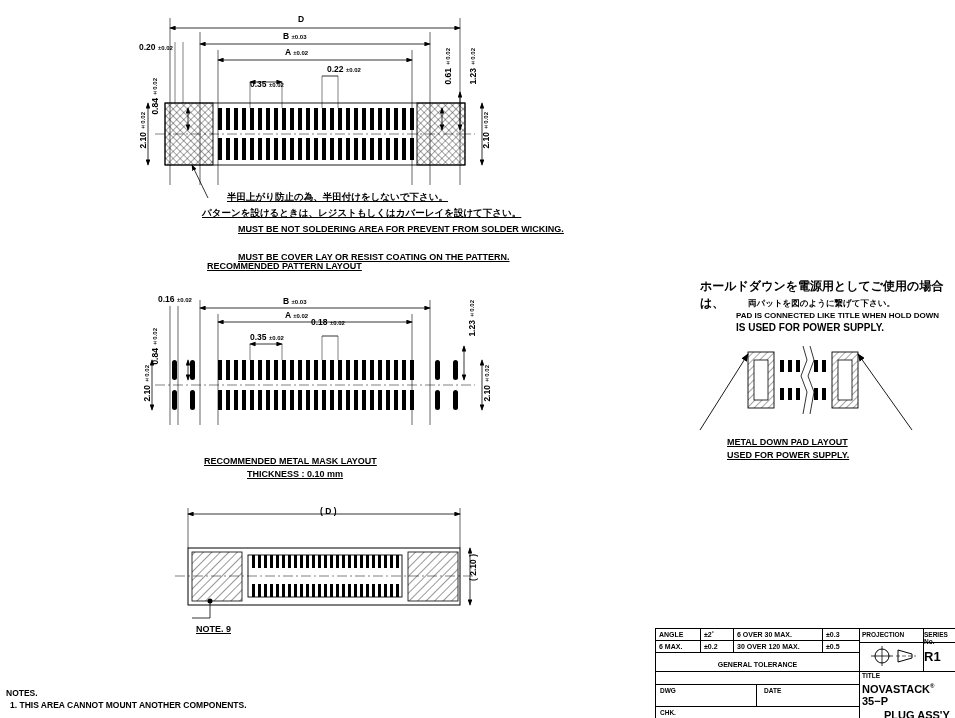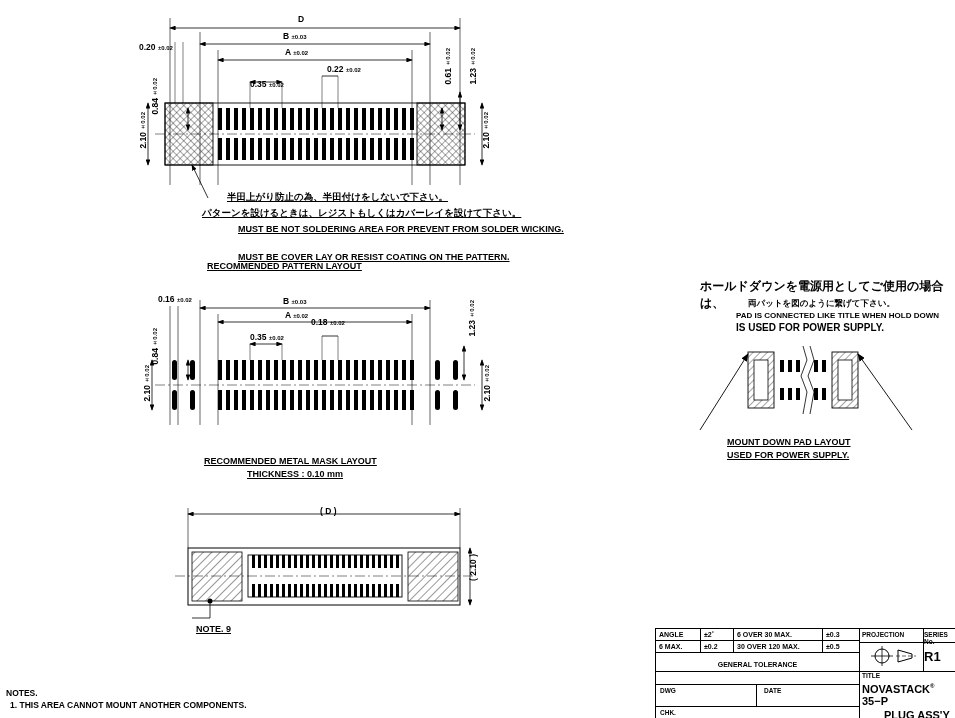--- a/index.html
+++ b/index.html
@@ -404,21 +404,21 @@
       <rect x="106" y="58" width="4" height="12"></rect>
       <rect x="124" y="58" width="4" height="12"></rect>
         <rect x="132" y="58" width="4" height="12"></rect>
     </g>
 
     <path d="M113,16 L117,30 L111,46 L117,62 L113,84" fill="none" stroke="#000" stroke-width="0.8"></path>
     <path d="M120,16 L124,30 L118,46 L124,62 L120,84" fill="none" stroke="#000" stroke-width="0.8"></path>
   </svg>
 </div>
 
-<div class="abs caption" style="left:727px;top:437px;">MOUNT DOWN PAD LAYOUT</div>
+<div class="abs caption" style="left:727px;top:437px;">METAL DOWN PAD LAYOUT</div>
 <div class="abs caption" style="left:727px;top:450px;">USED FOR POWER SUPPLY.</div>
 
 <div class="abs notes-bottom" style="left:6px;top:688px;">NOTES.</div>
 <div class="abs notes-bottom" style="left:10px;top:700px;">1. THIS AREA CANNOT MOUNT ANOTHER COMPONENTS.</div>
 
 <div class="abs" style="left:655px;top:628px;width:300px;height:90px;border:1px solid #000;">
 
   <div class="abs" style="left:0;top:0;width:203px;">
     <div style="display:flex;border-bottom:1px solid #000;">
       <div style="width:38px;border-right:1px solid #000;font-size:7px;font-weight:bold;padding:2px 3px;">ANGLE</div>

